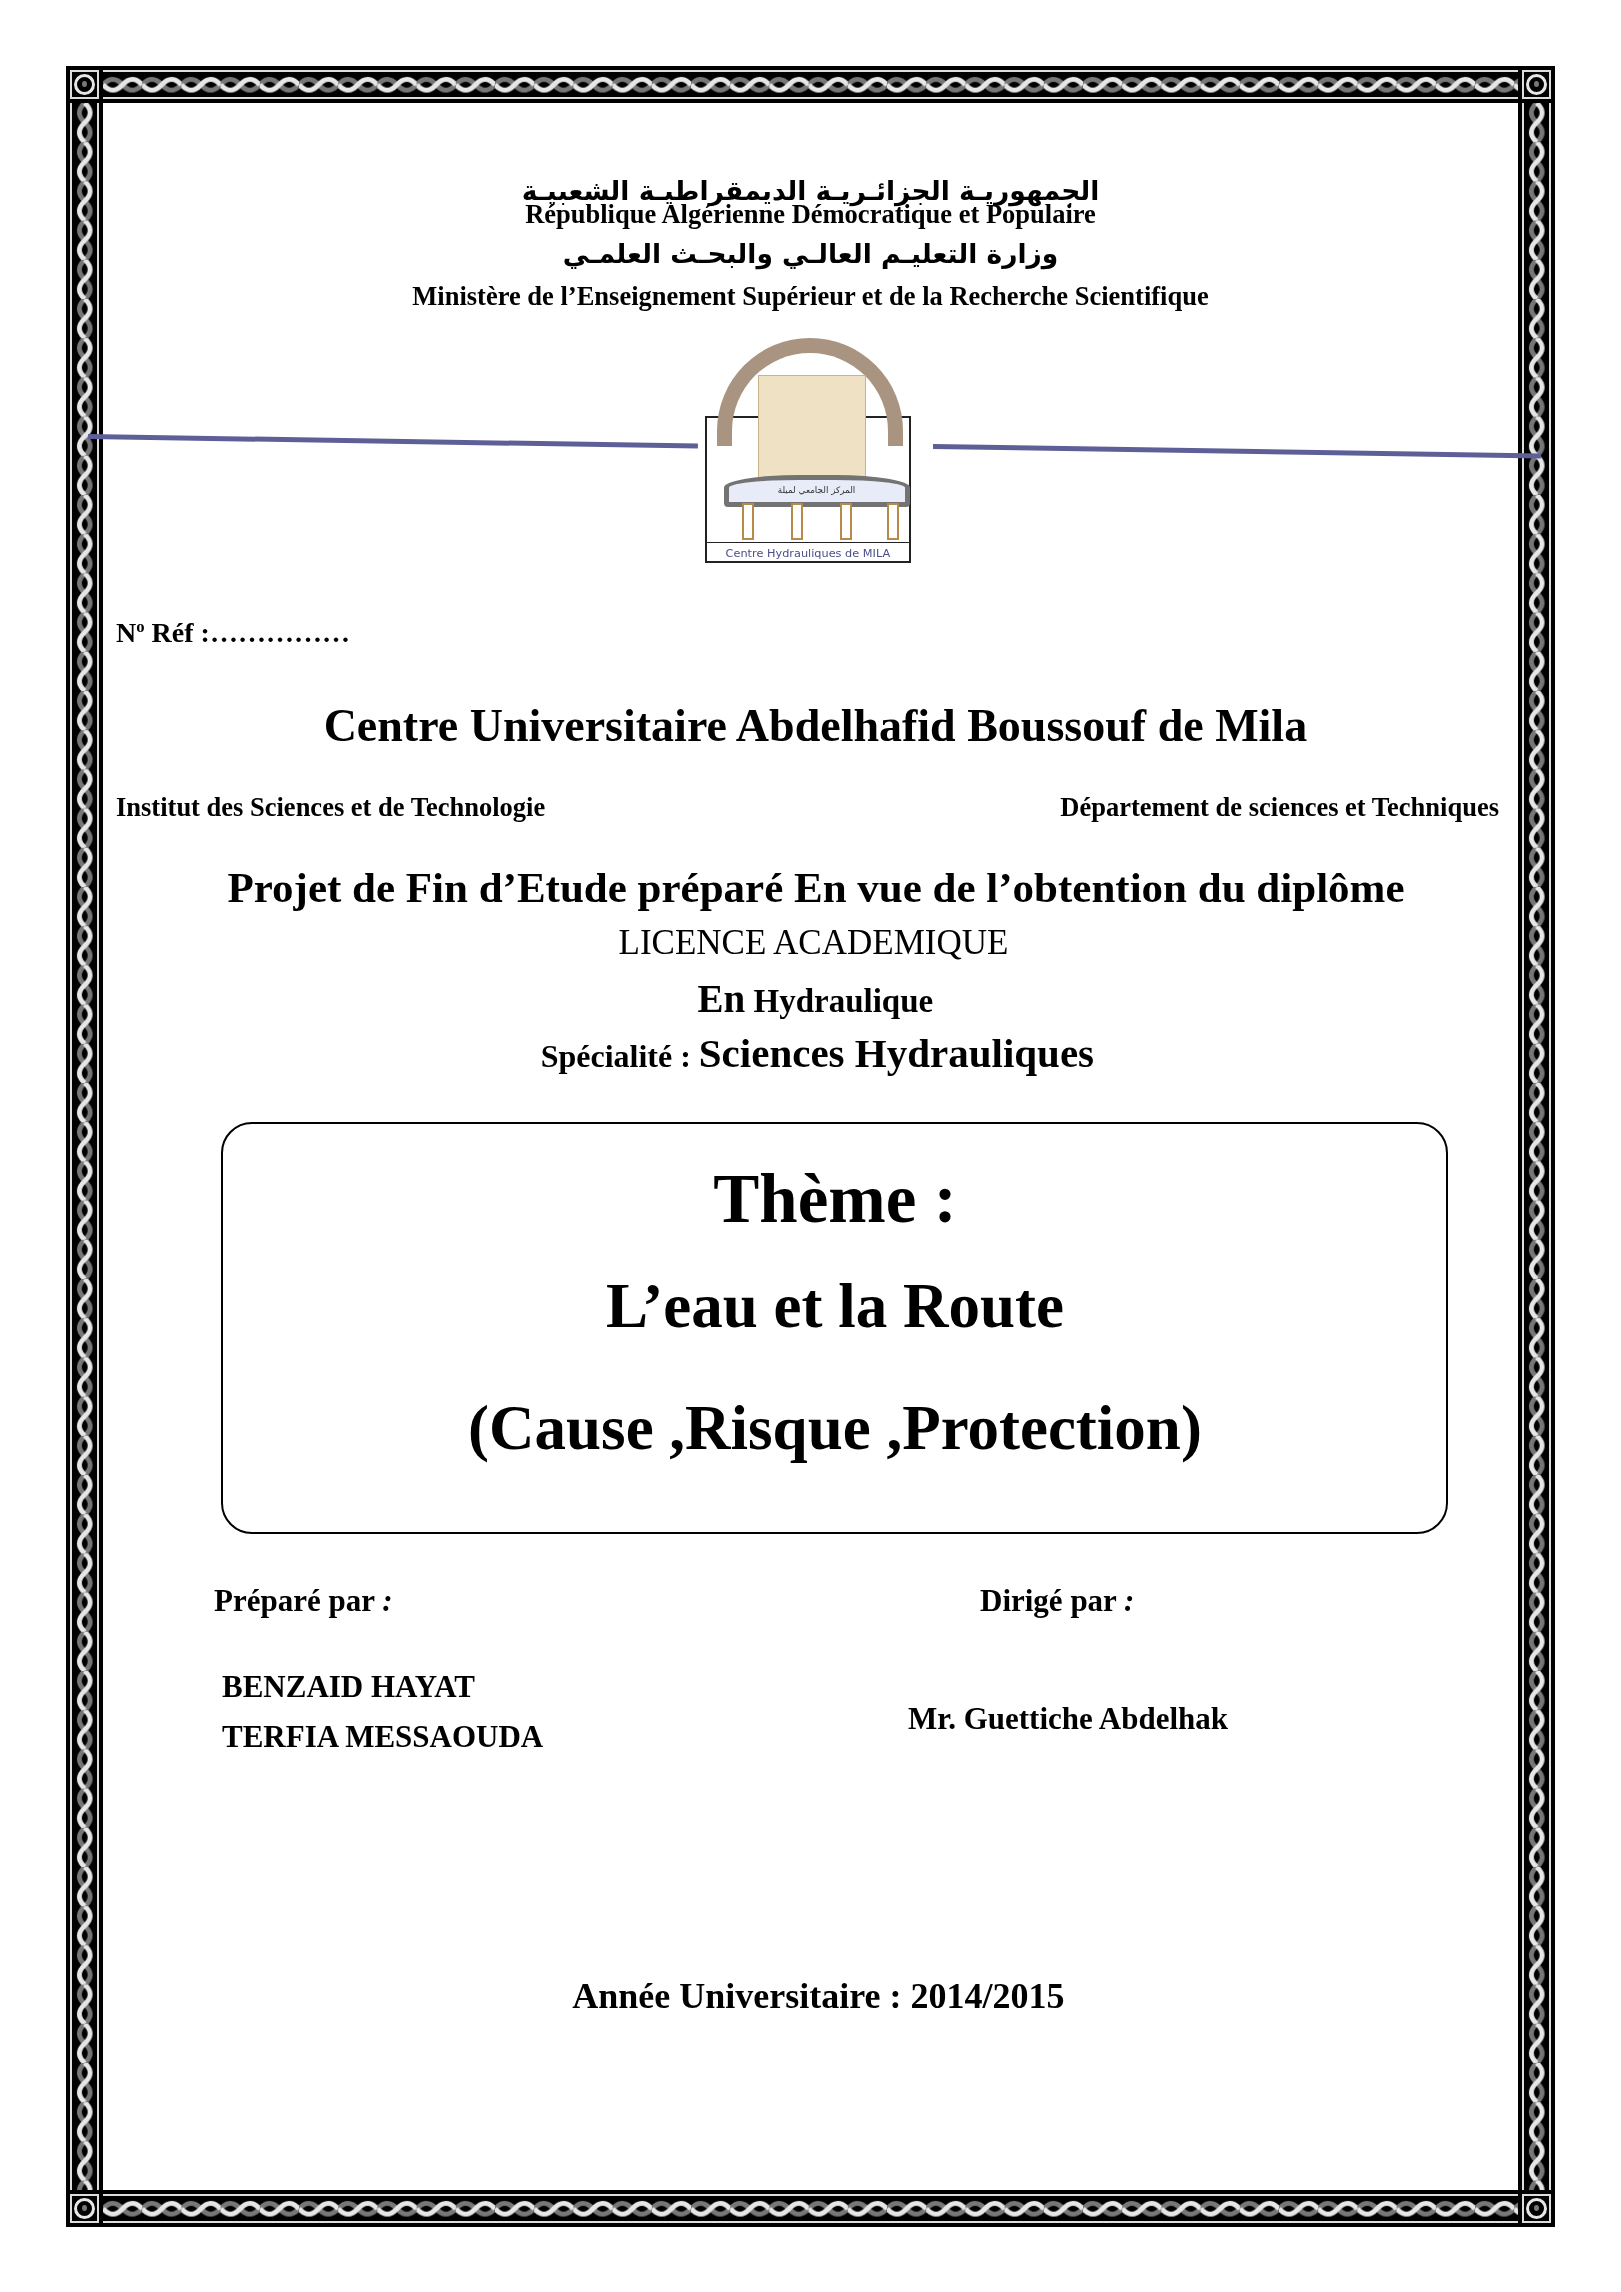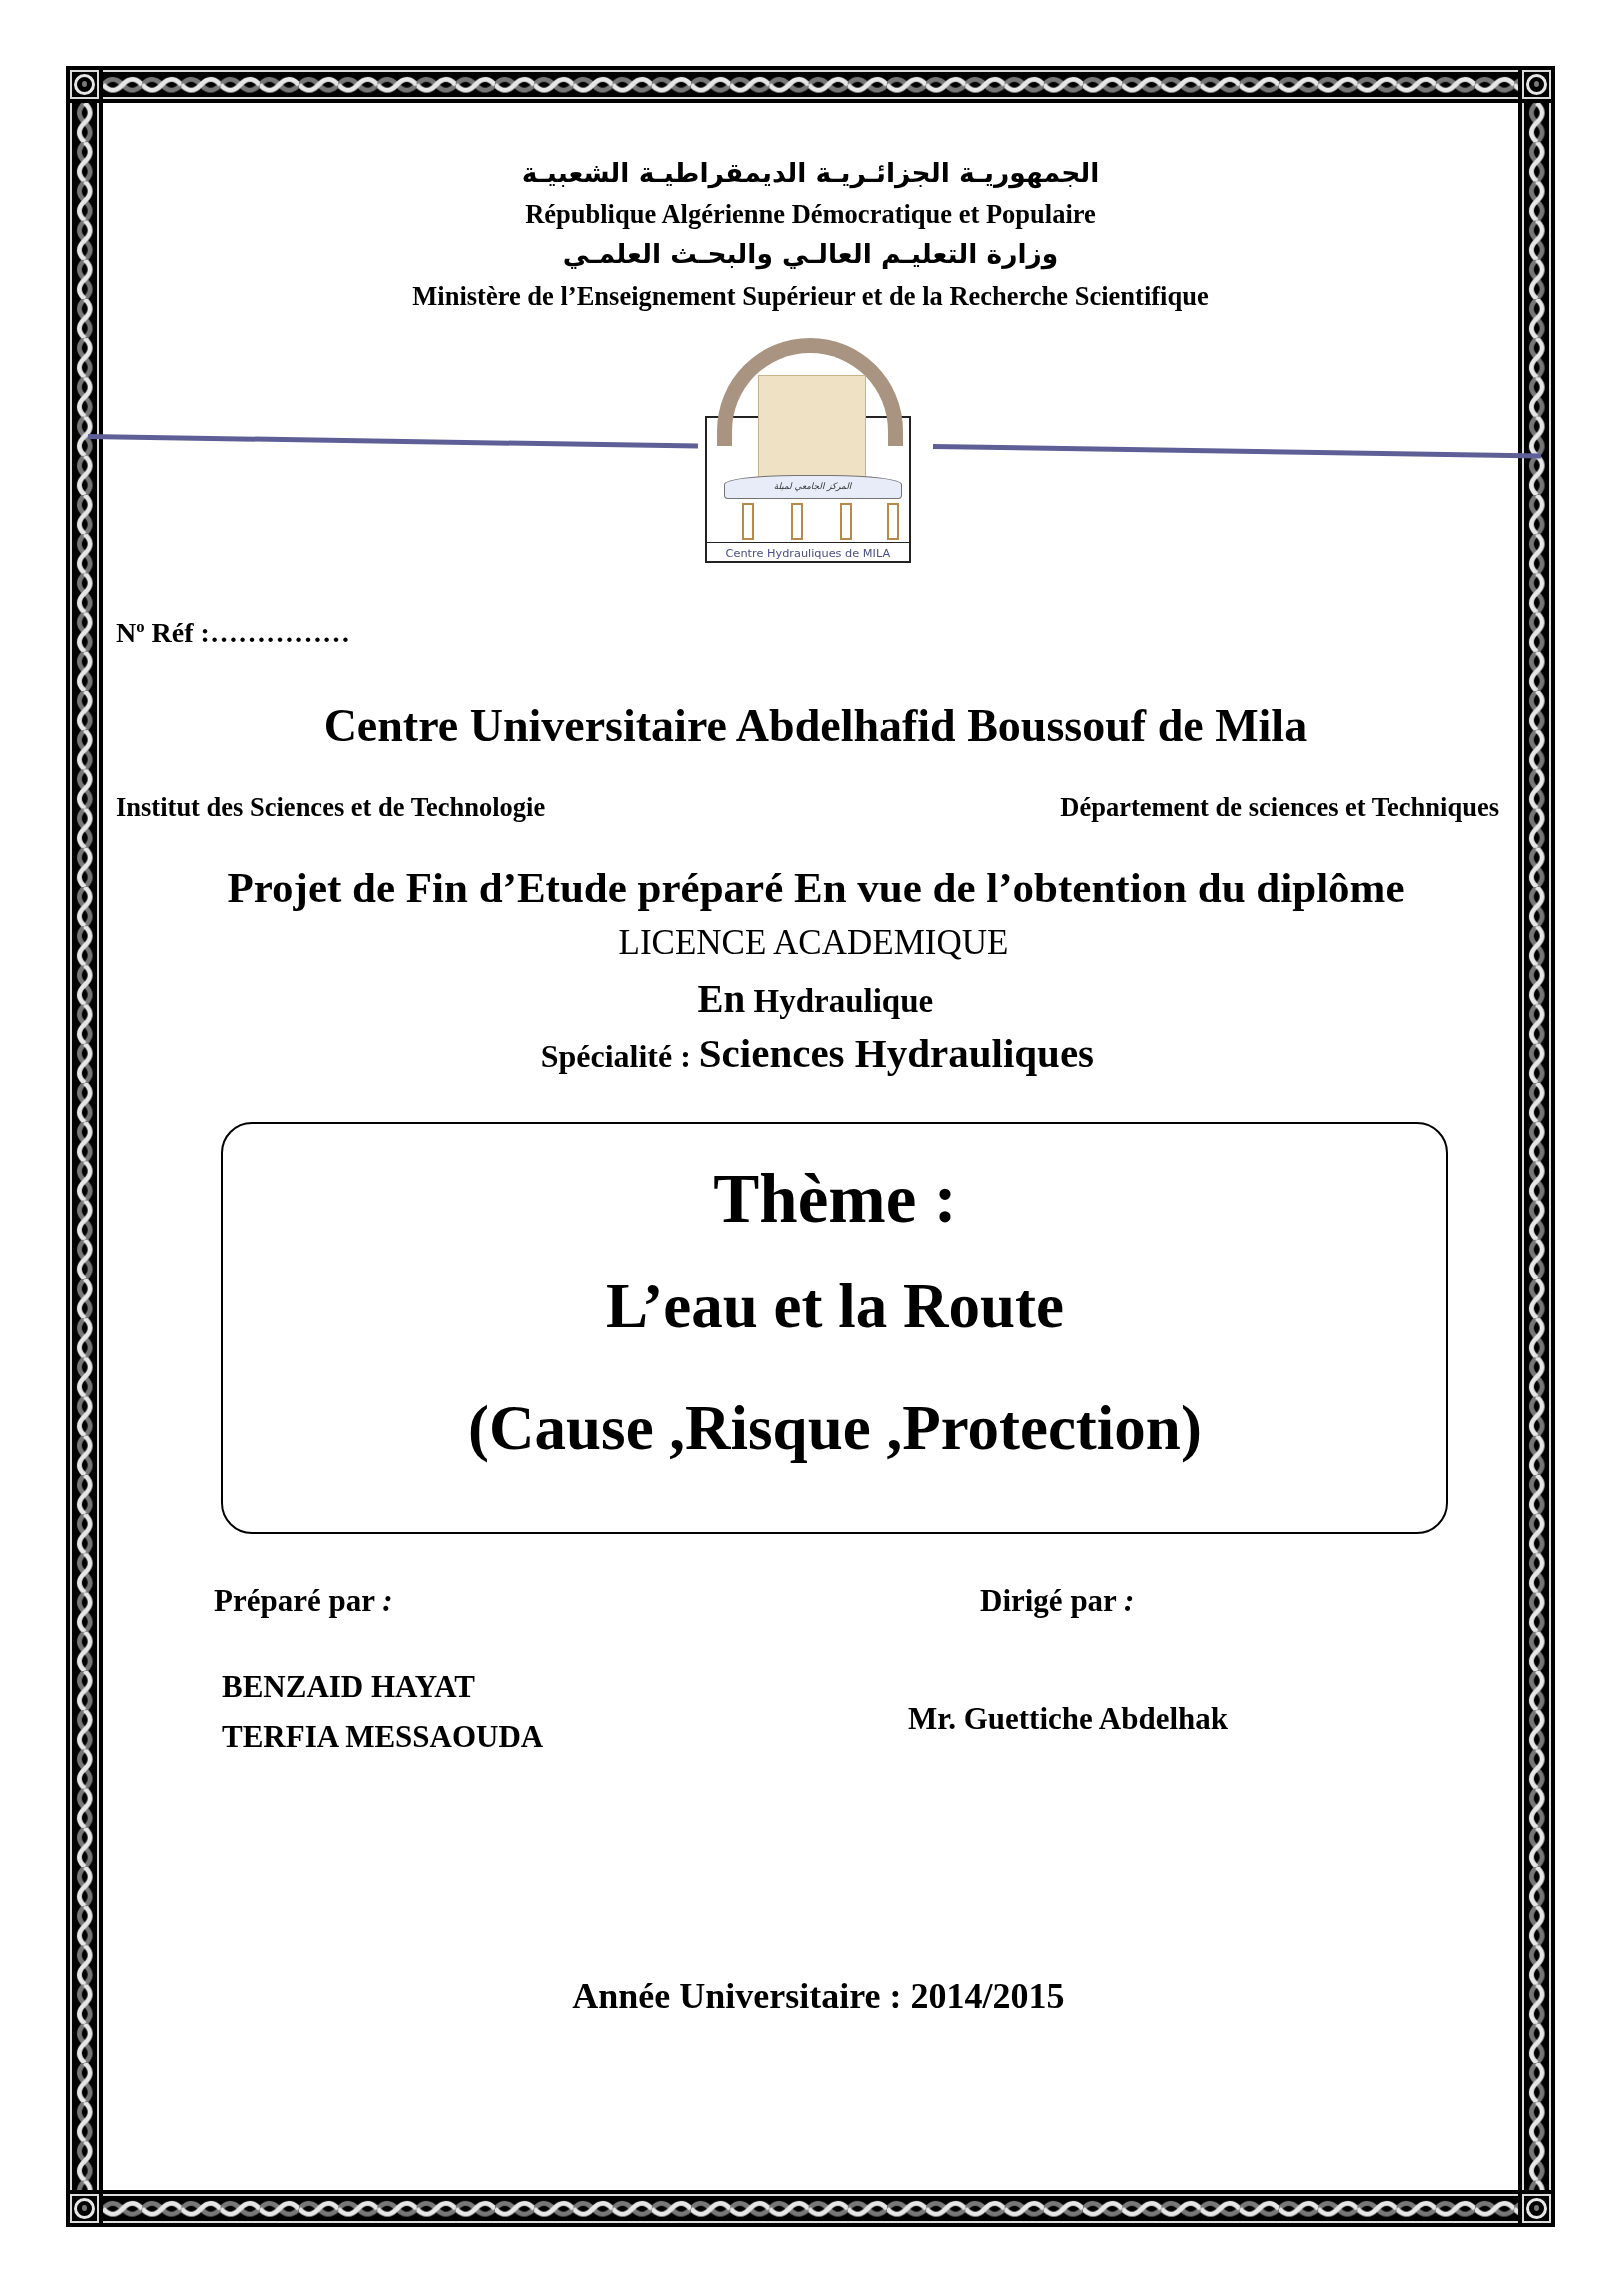--- a/index.html
+++ b/index.html
@@ -37,21 +37,21 @@
   .rule { position: absolute; height: 4.9px; background: #5f5f98; transform-origin: left center; }
 
   
   .logo { position: absolute; left: 699px; top: 338px; width: 225px; height: 227px; }
   .logo-frame { position: absolute; left: 5.9px; top: 78px; width: 206px; height: 147px; border: 2px solid #222; box-sizing: border-box; background: #fff; }
   .logo-arch { position: absolute; left: 17.6px; top: 0; width: 186px; height: 108px; border-radius: 93px 93px 0 0;
                border: 15.7px solid #a89480; border-bottom: none; box-sizing: border-box; }
   .logo-building { position: absolute; left: 59px; top: 37px; width: 106px; height: 108px; background: #efe2c4; border: 1px solid #c9b38a; }
   .logo-col { position: absolute; top: 165px; width: 11.8px; height: 37px; border: 2.9px solid #b88a4a; background: #fff; box-sizing: border-box; }
   .logo-book { position: absolute; left: 24.5px; top: 137px; width: 176px; height: 21.6px; background: #e7ecf8;
-               border: 1px solid #737373; border-radius: 40% 40% 3.9px 3.9px; font-size: 8.8px; line-height: 21.6px; text-align: center; color: #333; font-style: italic; }
+               border: 5px solid #737373; border-radius: 40% 40% 3.9px 3.9px; font-size: 8.8px; line-height: 21.6px; text-align: center; color: #333; }
   .logo-caption { position: absolute; left: 5.9px; top: 204px; width: 206px; height: 21.6px; border-top: 1px solid #222;
                   font-family: "DejaVu Sans", sans-serif; font-size: 11.3px; color: #4b4f8a; text-align: center; line-height: 21.6px; }
 
   .theme-box { position: absolute; left: 221px; top: 1122px; width: 1227px; height: 412px;
                border: 2px solid #000; border-radius: 31px; box-sizing: border-box; }
 </style>
 </head>
 <body>
 
 <div class="border-h border-top">
@@ -116,21 +116,21 @@
     </div>
   </div>
 <div class="corner c-br">
     <div class="corner-inner">
       <div class="corner-ring">
         <div class="corner-dot"></div>
       </div>
     </div>
   </div>
 
-<div class="center arabic" style="top:157px; font-size:26.5px;">الجمهوريـة الجزائـريـة الديمقراطيـة الشعبيـة</div>
+<div class="center arabic" style="top:175px; font-size:26.5px;">الجمهوريـة الجزائـريـة الديمقراطيـة الشعبيـة</div>
 <div class="center bold" style="top:199px; font-size:26.5px;">République Algérienne Démocratique et Populaire</div>
 <div class="center arabic" style="top:238px; font-size:26.5px;">وزارة التعليـم العالـي والبحـث العلمـي</div>
 <div class="center bold" style="top:281px; font-size:26.5px;">Ministère de l’Enseignement Supérieur et de la Recherche Scientifique</div>
 
 <div class="rule" style="left:88px; top:434px; width:610px; transform: rotate(0.9deg);"></div>
 <div class="rule" style="left:933px; top:444px; width:608px; transform: rotate(0.9deg);"></div>
 
 <div class="logo">
   <div class="logo-frame"></div>
   <div class="logo-arch"></div>

